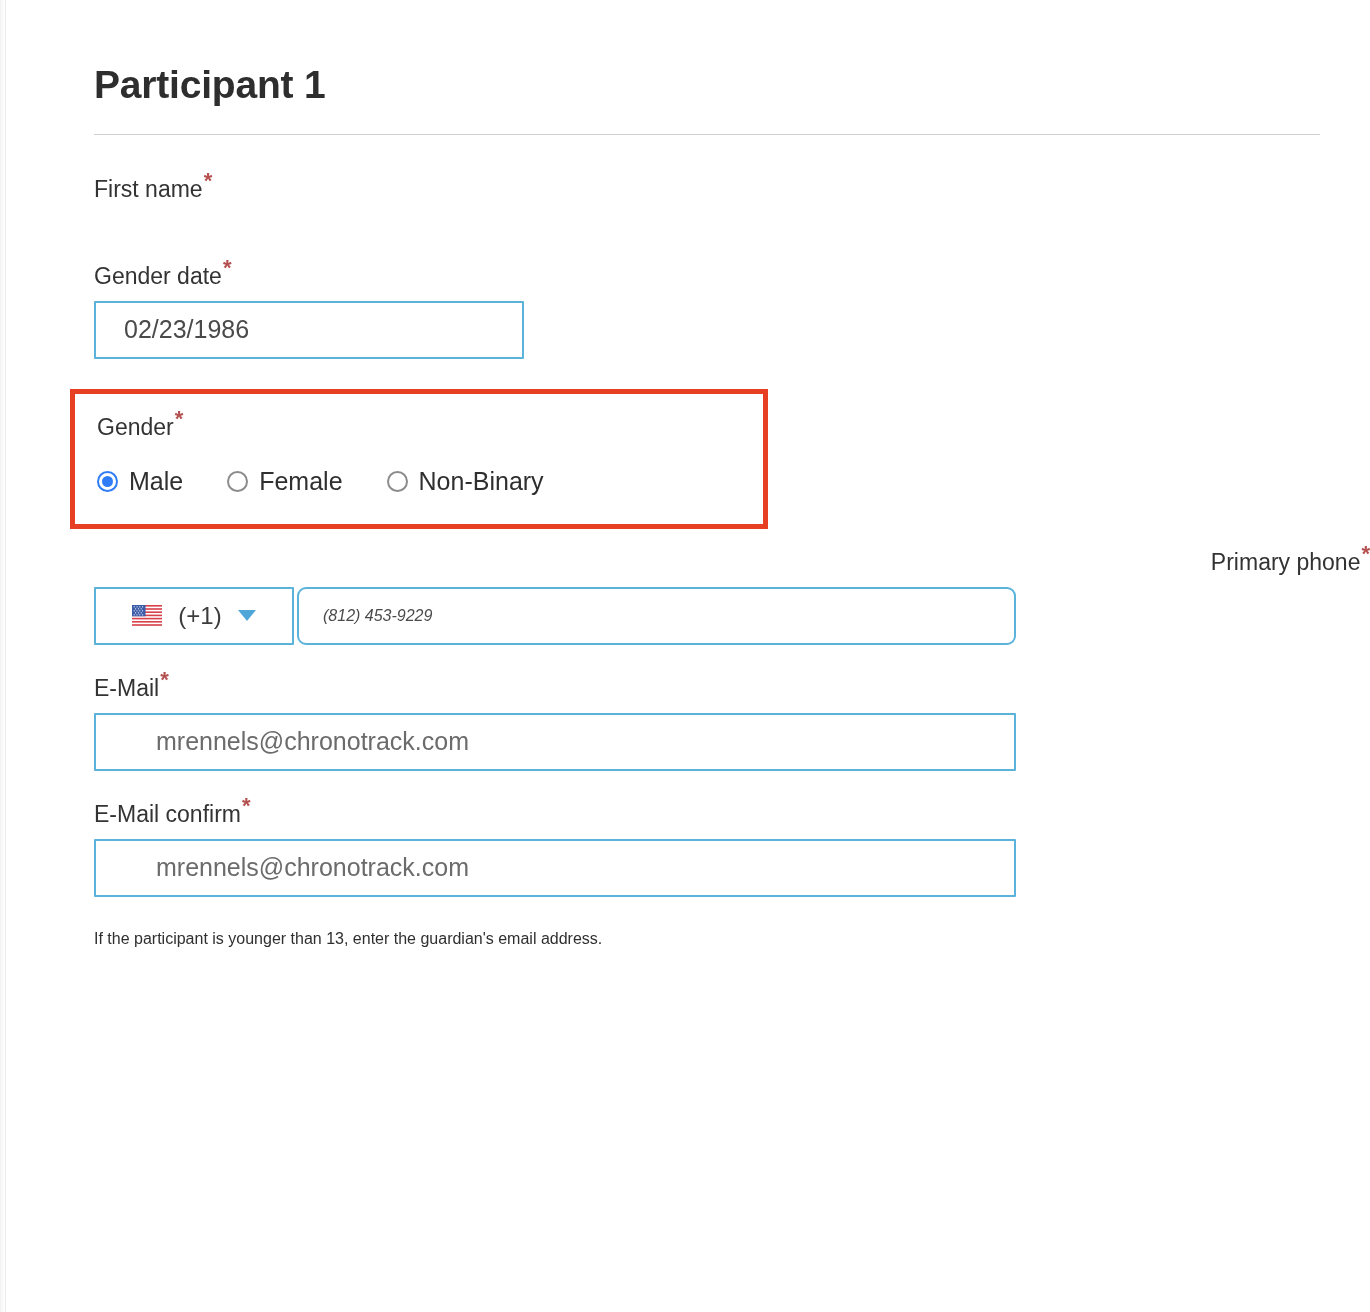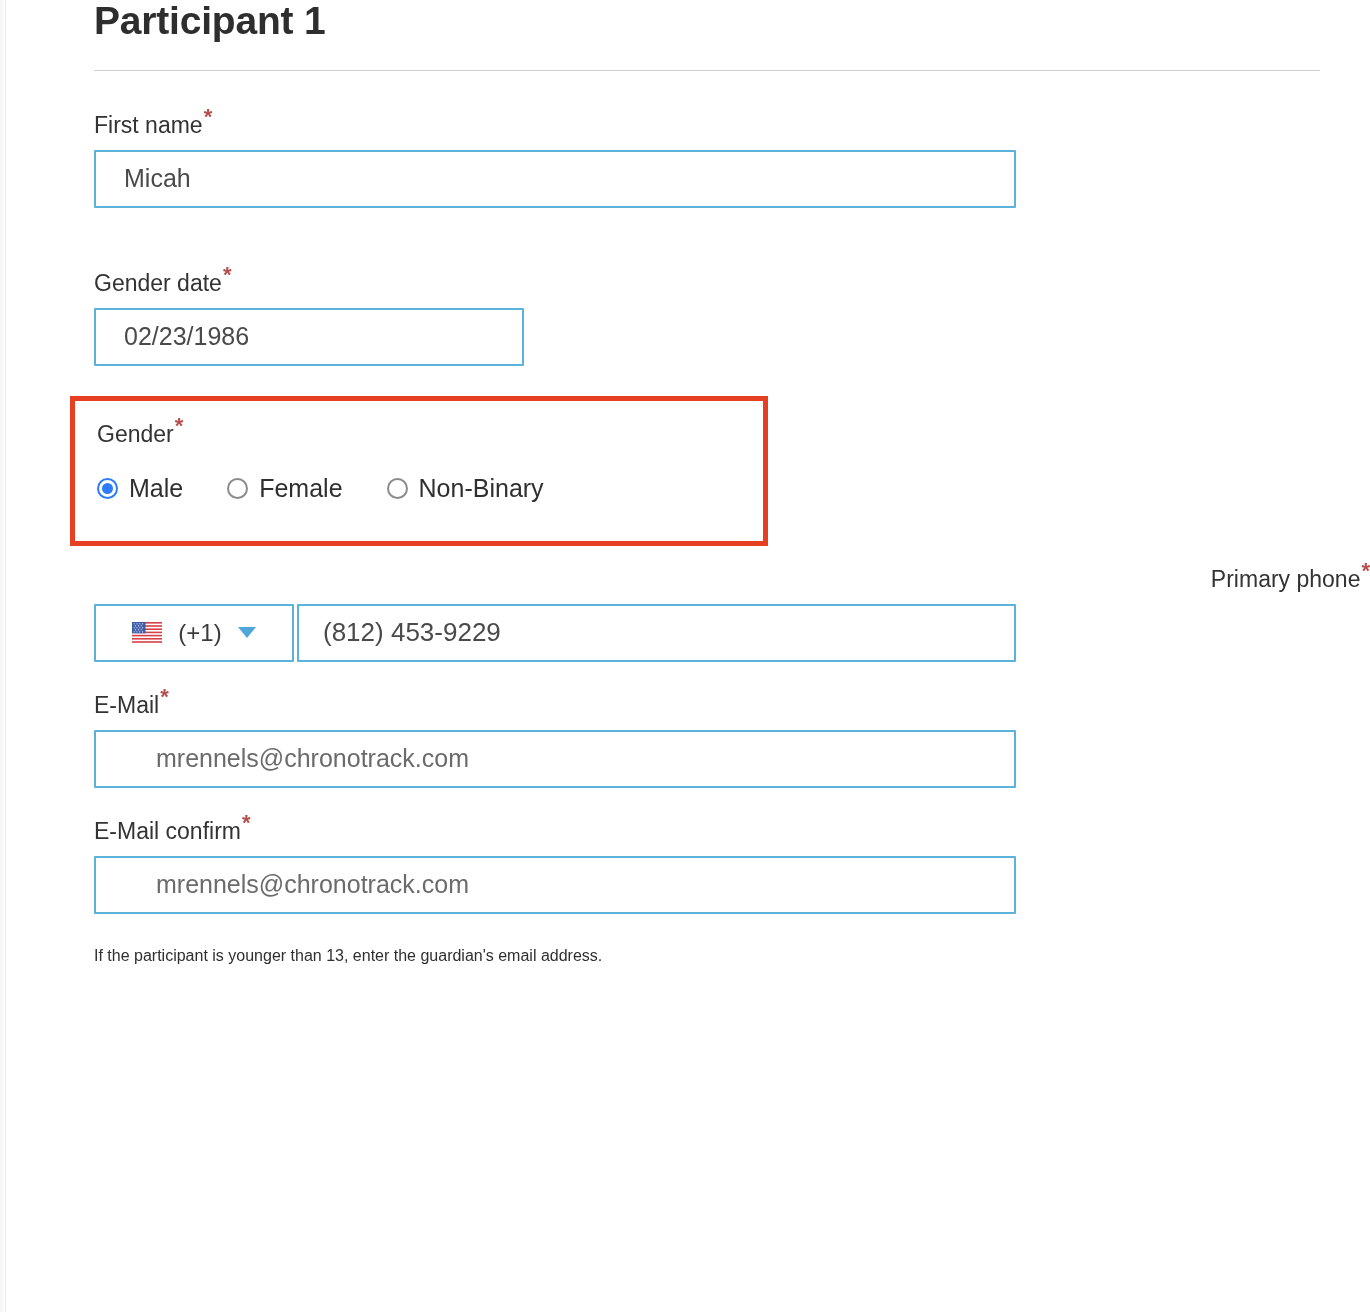--- a/index.html
+++ b/index.html
@@ -31,20 +31,21 @@
     padding: 0 0 0 94px;
   }
 
   
   .page-title {
     font-size: 39px;
     font-weight: bold;
     color: #2e2e2e;
     letter-spacing: -0.2px;
     margin: 0;
+    padding-top: 64px;
     line-height: 1.1;
   }
   .title-divider {
     margin-top: 27px;
     width: 1226px;
     height: 1px;
     background: #cfcfcf;
   }
 
   
@@ -84,21 +85,21 @@
 
   .gap-a { height: 32px; }   
   .gap-top { height: 43px; } 
 
   
   .gender-outer {
     position: relative;
     margin-left: -24px;
     width: 698px;
     border: 5px solid #e63f22;
-    padding: 22px 0 38px 22px;
+    padding: 22px 0 28px 22px;
     margin-top: 30px;
     background: transparent;
   }
   .radio-row {
     display: flex;
     align-items: center;
     margin-top: 28px;
   }
   .radio-item {
     display: flex;
@@ -166,24 +167,25 @@
     border-top: 11px solid #4fa7d9;
   }
   .phone-number {
     margin-left: 3px;
     width: 719px;
     height: 58px;
     border: 2px solid #5cb3d9;
     display: flex;
     align-items: center;
     padding-left: 24px;
-    font-size: 26px;
+    font-size: 16px;
     color: #4a4a4a;
     background: #ffffff;
-    border-radius: 1px;
+    border-radius: 9px;
+    font-style: italic;
   }
 
   
   .helper-text {
     margin-top: 33px;
     font-size: 16px;
     color: #2f2f2f;
   }
 </style>
 </head>
@@ -193,23 +195,20 @@
 
 <div class="form-wrap">
 
   <h1 class="page-title">Participant 1</h1>
   <div class="title-divider"></div>
 
   <div class="gap-top"></div>
 
   <div class="field">
     <div class="field-label"><span>First name</span><span class="req-star">*</span></div>
-    <div class="input-box w-wide">
-      <span class="value-strong" title="First name">Micah</span>
-    </div>
   </div>
 
   <div class="gap-a"></div>
 
 
   <div class="gap-a"></div>
 
   <div class="field">
     <div class="field-label"><span>Gender date</span><span class="req-star">*</span></div>
     <div class="input-box w-date">

